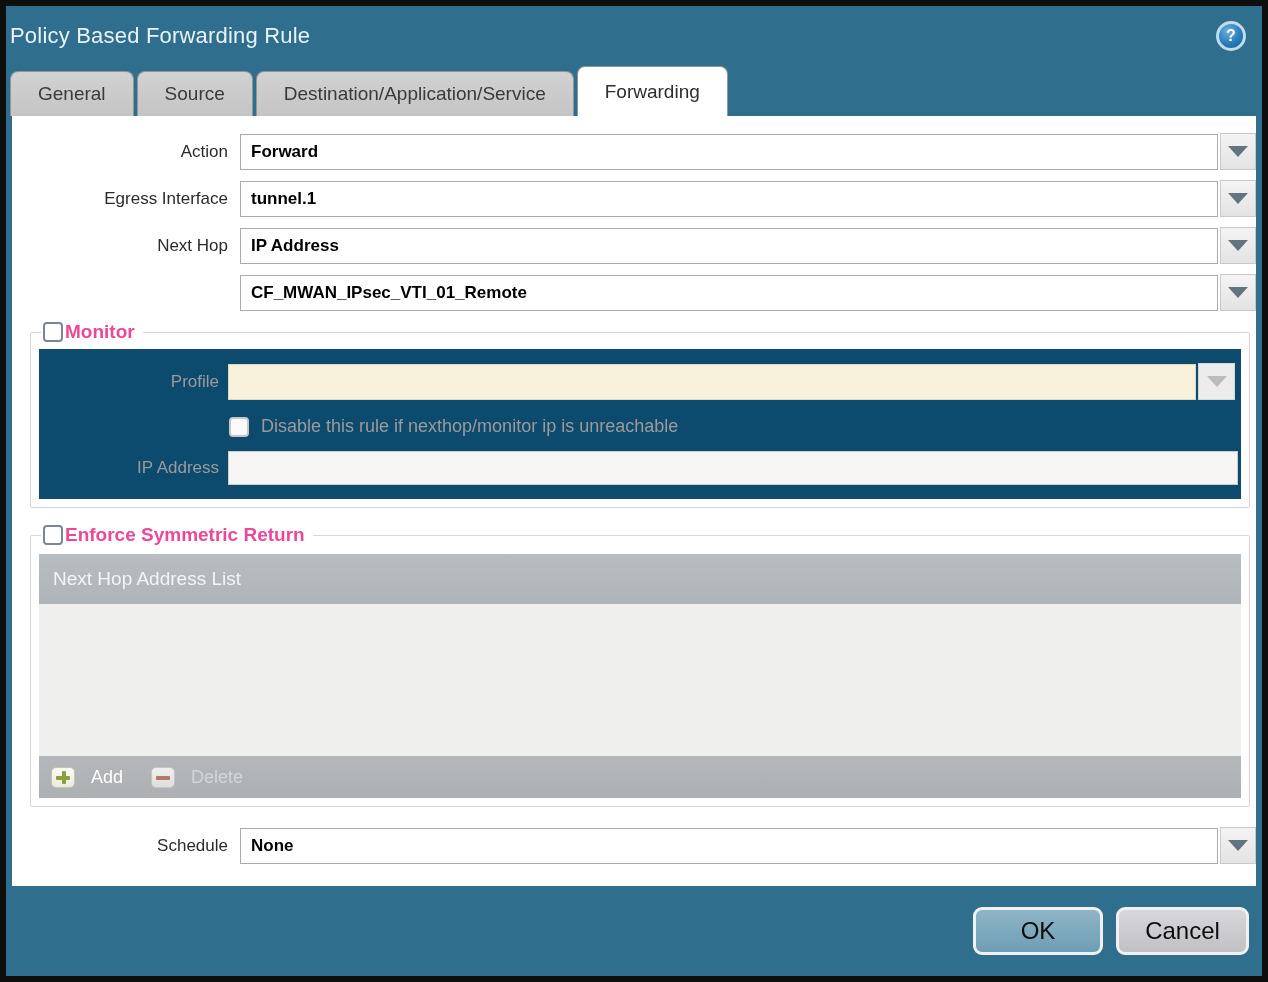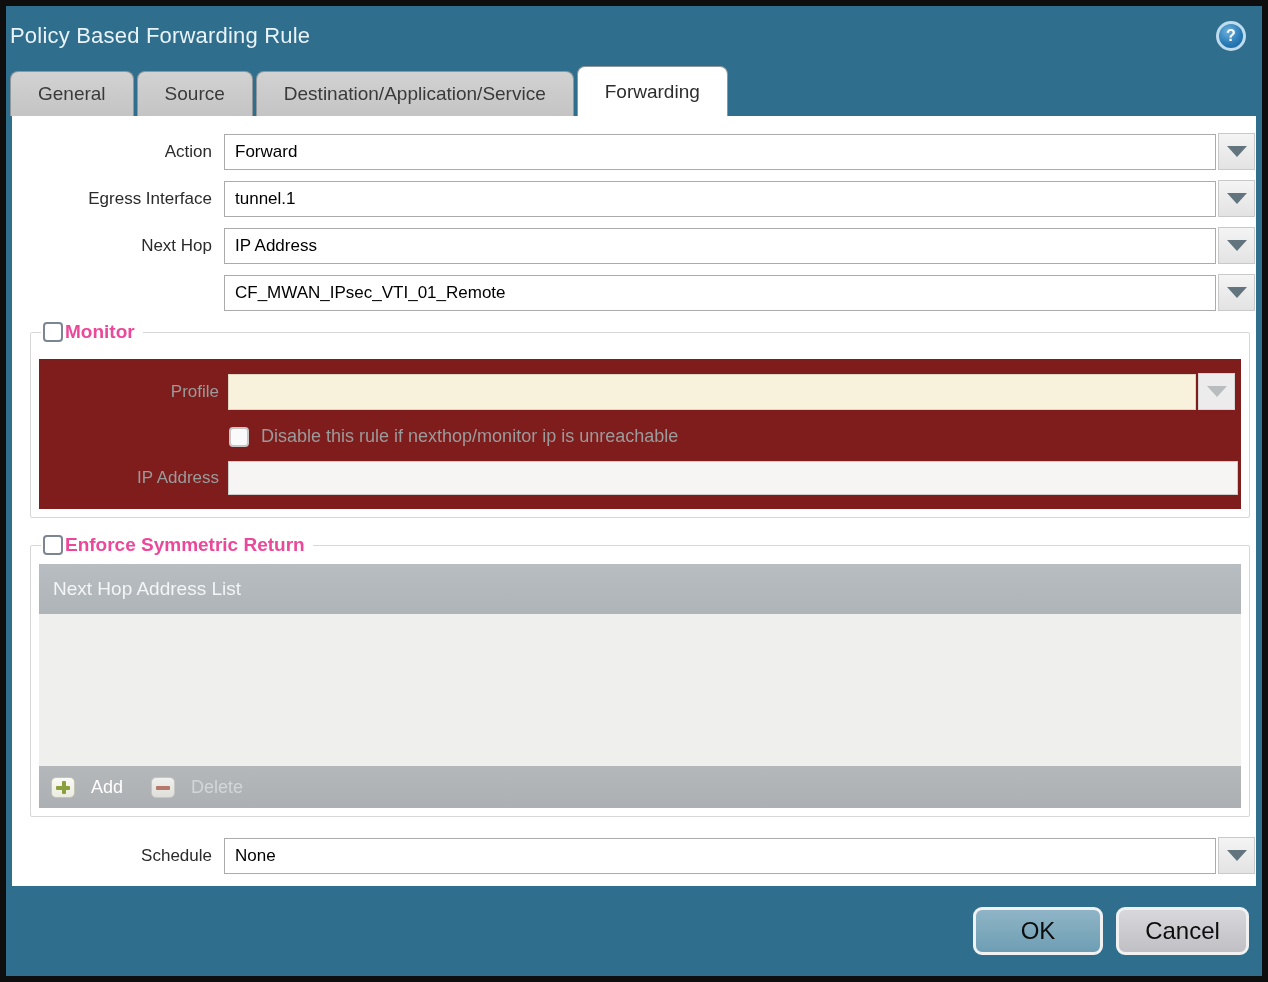--- a/index.html
+++ b/index.html
@@ -71,21 +71,21 @@
     background: #ffffff;
     margin: 0 6px;
     height: 770px;
     padding: 17px 0 0 0;
     position: relative;
   }
 
   .form-row {
     display: flex;
     align-items: center;
-    padding-left: 8px;
+    padding-left: 24px;
     margin-bottom: 10px;
   }
   .form-label {
     width: 192px;
     flex: none;
     text-align: right;
     font-size: 17px;
     color: #2b2b2b;
   }
   .spacer-label { width: 192px; flex: none; }
@@ -94,20 +94,21 @@
     margin-left: 12px;
     width: 992px;
     height: 36px;
     border: 1px solid #ababab;
     background: #fff;
     display: flex; align-items: center;
     padding: 0 10px;
     font-size: 17px;
     color: #000;
     cursor: pointer;
+    font-weight: bold;
   }
   .dd-btn {
     margin-left: 2px;
     width: 37px; height: 37px;
     background: linear-gradient(#f4f4f4, #e3e3e3);
     border: 1px solid #c9c9c9;
     display: flex; align-items: center; justify-content: center;
     cursor: pointer;
   }
   .dd-arrow {
@@ -147,23 +148,23 @@
     align-items: center;
     gap: 2px;
     padding: 0 8px 0 2px;
     margin-left: 2px;
     font-size: 19px;
     font-weight: bold;
     color: #ec4899;
   }
 
   .monitor-panel {
-    background: #7f1d1d;
+    background: #0c4a6e;
     padding: 9px 0 14px 0;
-    margin-top: 16px;
+    margin-top: 6px;
   }
   .m-row { display: flex; align-items: center; margin-top: 5px; }
   .m-label {
     width: 180px; flex: none;
     text-align: right;
     font-size: 17px;
     color: #9b9b9b;
   }
   .field-cream {
     margin-left: 9px;

